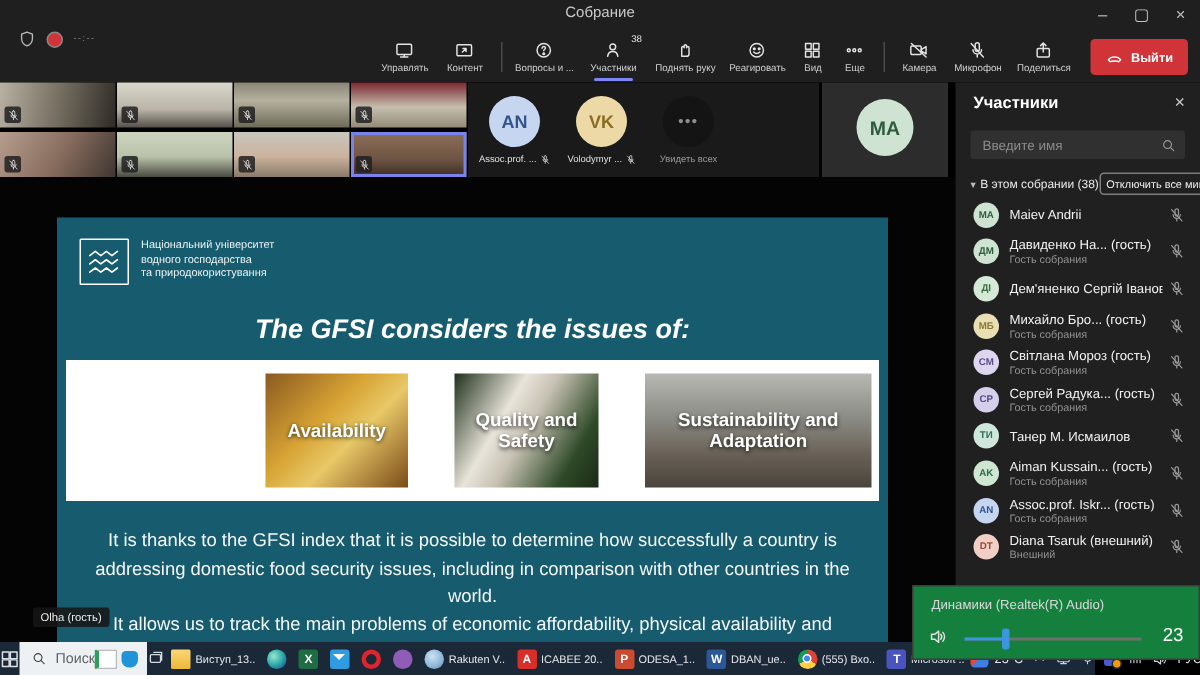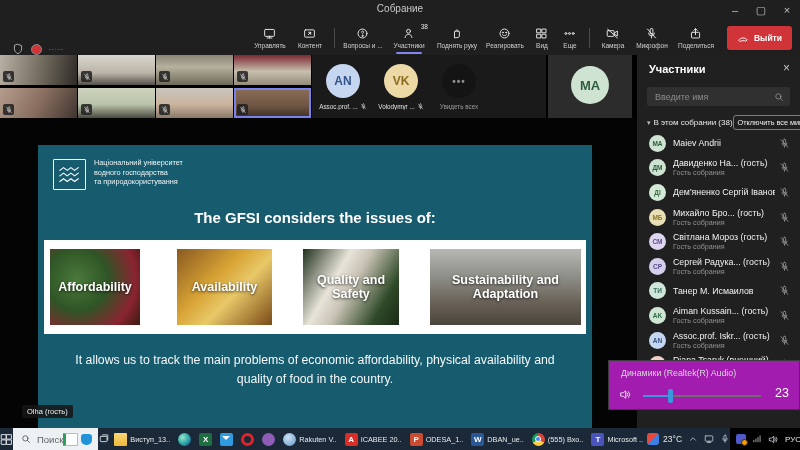--- a/index.html
+++ b/index.html
@@ -8,21 +8,21 @@
   .abs{position:absolute;}
   .ic{display:inline-block;vertical-align:middle;}
   svg.ic *{fill:none;stroke:currentColor;stroke-width:1.2;stroke-linecap:round;stroke-linejoin:round;}
 
   
   .titlebar{left:0;top:0;width:800px;height:20px;background:#1f1f1f;}
   .tb-title{position:absolute;left:0;right:0;top:3px;text-align:center;font-size:10px;color:#c9c9c9;}
   .winctl{position:absolute;top:0;height:20px;width:26px;text-align:center;line-height:20px;color:#c2c2c2;font-size:11px;cursor:default;}
 
   
-  .toolbar{left:0;top:20px;width:800px;height:35px;background:#1f1f1f;display:flex;align-items:flex-end;}
+  .toolbar{left:0;top:20px;width:800px;height:35px;background:#1f1f1f;display:flex;align-items:flex-start;}
   .tstatus{display:flex;align-items:center;gap:7px;margin-left:12px;color:#b9b9b9;}
   .recdot{width:9px;height:9px;border-radius:50%;border:1.5px solid #888;}
   .timer{font-size:6px;color:#8a8a8a;letter-spacing:1px;}
   .tgroup{display:flex;align-items:center;margin-left:auto;}
   .tbtn{display:flex;flex-direction:column;align-items:center;justify-content:center;height:35px;position:relative;color:#e4e4e4;cursor:pointer;}
   .tbtn .tlabel{font-size:6.5px;color:#cfcfcf;margin-top:2px;white-space:nowrap;}
   .tbtn .badge{position:absolute;top:3px;right:4px;font-size:6.5px;color:#e4e4e4;}
   .tbtn .active-bar{position:absolute;bottom:1px;left:50%;transform:translateX(-50%);width:26px;height:2.5px;border-radius:2px;}
   .tsep{width:1px;height:20px;background:#4a4a4a;margin:0 5px;}
   .leavebtn{display:flex;align-items:center;gap:5px;height:24px;padding:0 10px;border-radius:3px;color:#fff;font-size:8.5px;font-weight:bold;margin:0 8px 0 8px;cursor:pointer;}
@@ -42,21 +42,21 @@
   .avdots{background:#141414;color:#8f8f8f;font-size:10px;letter-spacing:1px;}
   .stage{position:absolute;left:548px;top:0;width:84px;height:63px;background:#2c2c2c;}
   .stage .avc{left:23px;top:11px;width:38px;height:38px;font-size:13px;}
 
   
   .content{left:0;top:118px;width:637px;height:310px;background:#040404;}
   .slide{position:absolute;left:38px;top:0;width:554px;height:310px;margin-top:27px;}
   .logobox{position:absolute;left:15px;top:14px;width:31px;height:29px;border:1.5px solid #fff;border-radius:1px;
            display:flex;align-items:center;justify-content:center;color:#fff;}
   .orgname{position:absolute;left:56px;top:13px;font-size:7.3px;line-height:9.6px;color:#eef4f5;}
-  .slidetitle{position:absolute;left:0;right:0;top:64px;text-align:center;font-size:15px;font-weight:bold;color:#fff;}
+  .slidetitle{position:absolute;left:0;right:0;top:64px;text-align:center;font-size:18px;font-weight:bold;color:#fff;font-style:italic;}
   .strip{position:absolute;left:6px;top:95px;width:542px;height:94px;background:#fff;}
   .card{position:absolute;top:9px;height:76px;display:flex;align-items:center;justify-content:center;}
   .card .clabel{font-size:12.5px;font-weight:bold;color:#fff;text-align:center;line-height:14px;
                 text-shadow:0 1px 3px rgba(0,0,0,.75);padding:0 4px;}
   .slidebody{position:absolute;left:20px;width:514px;top:206px;text-align:center;color:#f4f8f9;font-size:12.3px;line-height:18.5px;}
   .slidebody p{margin:0;}
   .nametag{position:absolute;left:22px;top:287px;background:rgba(22,22,22,.85);color:#efefef;font-size:7.5px;
            padding:2px 5px;border-radius:2px;}
 
   
@@ -76,21 +76,21 @@
   .prow{height:24.6px;display:flex;align-items:center;padding-left:12px;cursor:pointer;}
   .pav{width:17px;height:17px;border-radius:50%;display:flex;align-items:center;justify-content:center;
        font-size:6.5px;font-weight:bold;flex-shrink:0;}
   .ptxt{margin-left:7px;flex:1;min-width:0;display:flex;flex-direction:column;justify-content:center;}
   .pname{font-size:8.8px;color:#f2f2f2;white-space:nowrap;overflow:hidden;}
   .psub{font-size:7.2px;color:#929292;white-space:nowrap;overflow:hidden;}
   .psub:empty{display:none;}
   .pmic{color:#9a9a9a;margin:0 10px 0 4px;flex-shrink:0;}
 
   
-  .volume{left:608px;top:360px;width:192px;height:50px;background:#a21caf;border:1px solid #3c3c3c;box-sizing:border-box;z-index:30;}
+  .volume{left:608px;top:390px;width:192px;height:50px;background:#15803d;border:1px solid #3c3c3c;box-sizing:border-box;z-index:30;}
   .vol-label{position:absolute;left:12px;top:7px;font-size:8.8px;color:#d8d8d8;}
   .vol-sp{position:absolute;left:10px;top:27px;color:#e0e0e0;}
   .vol-track{position:absolute;left:34px;top:34px;width:118px;height:2px;background:#6e6e6e;}
   .vol-fill{position:absolute;left:0;top:0;height:2px;}
   .vol-thumb{position:absolute;top:-6px;width:5px;height:14px;border-radius:2px;}
   .vol-val{position:absolute;right:10px;top:25px;font-size:12.5px;color:#fff;}
 
   
   .taskbar{left:0;top:428px;width:730px;height:22px;display:flex;align-items:center;}
   .tb-start{width:34px;height:22px;display:flex;align-items:center;justify-content:center;color:#dfe3e8;cursor:pointer;}
@@ -416,34 +416,32 @@
             <use href="#i-waves"></use>
           </svg>
       </div>
       <div class="orgname">
         <div>Національний університет</div>
         <div>водного господарства</div>
         <div>та природокористування</div>
       </div>
       <div class="slidetitle">The GFSI considers the issues of:</div>
       <div class="strip">
-        <div class="card" style="left: 6px; width: 90px; background: radial-gradient(circle at 30% 40%, rgb(74, 122, 58), rgb(47, 85, 38) 40%, rgb(138, 36, 48) 75%, rgb(58, 26, 16));">
-          <span class="clabel">Affordability</span>
-        </div>
         <div class="card" style="left: 133px; width: 95px; background: linear-gradient(135deg, rgb(138, 90, 32) 0%, rgb(216, 164, 53) 40%, rgb(232, 200, 104) 60%, rgb(122, 74, 24) 100%);">
           <span class="clabel">Availability</span>
         </div>
         <div class="card" style="left: 259px; width: 96px; background: linear-gradient(120deg, rgb(32, 48, 28) 0%, rgb(232, 228, 218) 35%, rgb(200, 194, 180) 50%, rgb(47, 74, 40) 80%, rgb(26, 42, 22) 100%); justify-content: flex-end;">
           <span class="clabel">Quality and Safety</span>
         </div>
         <div class="card" style="left: 386px; width: 151px; background: linear-gradient(rgb(184, 184, 180) 0%, rgb(138, 138, 132) 40%, rgb(106, 98, 88) 70%, rgb(74, 68, 60) 100%);">
           <span class="clabel" style="max-width:120px">Sustainability and Adaptation</span>
         </div>
       </div>
       <div class="slidebody">
+        <p>It is thanks to the GFSI index that it is possible to determine how successfully a country is addressing domestic food security issues, including in comparison with other countries in the world.</p>
         <p>It allows us to track the main problems of economic affordability, physical availability and quality of food in the country.</p>
       </div>
     </div>
     <div class="nametag">Olha (гость)</div>
   </div>
 
   <div class="abs panel">
     <div class="p-head">Участники</div>
     <div class="p-close">×</div>
     <div class="p-search">

